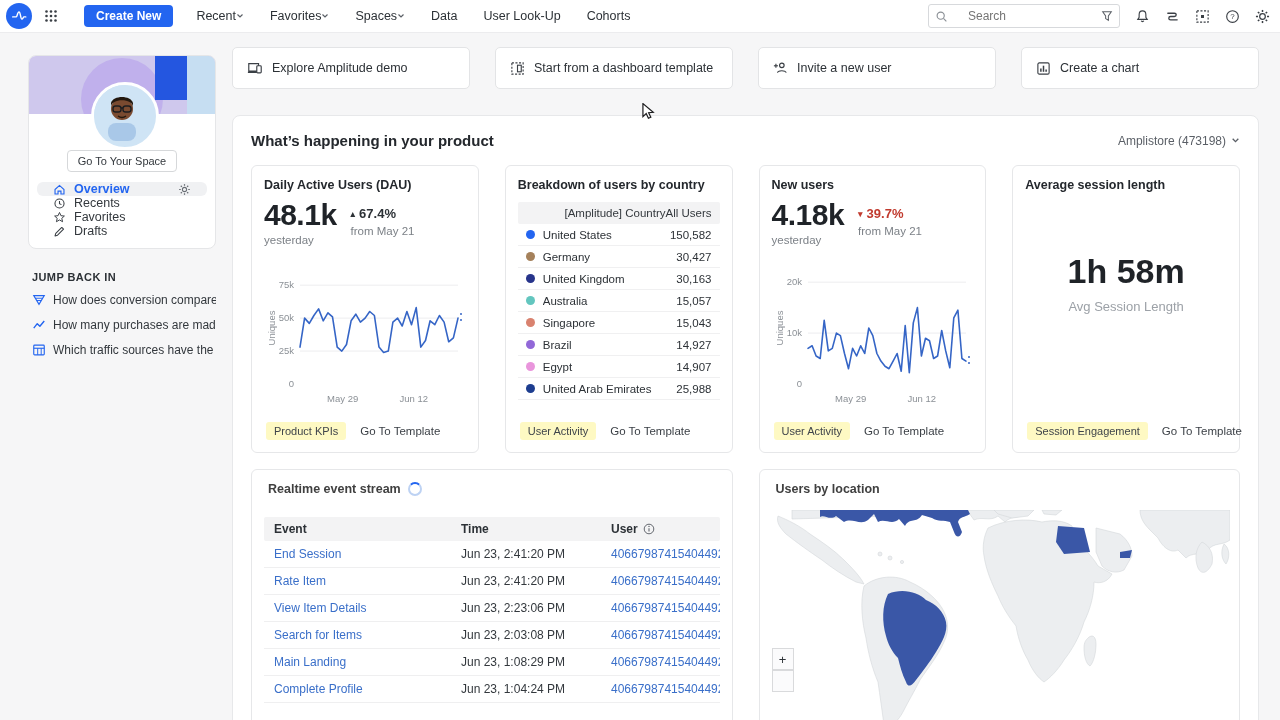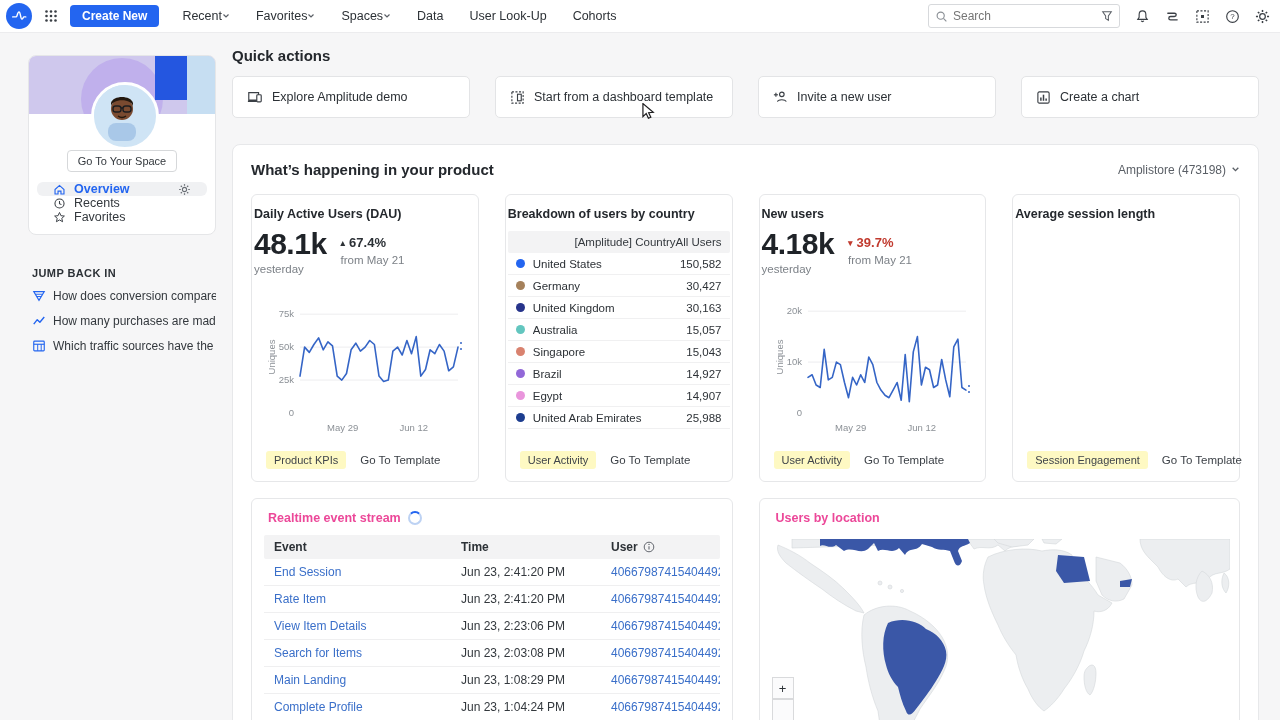--- a/index.html
+++ b/index.html
@@ -3,63 +3,63 @@
 <meta charset="utf-8">
 <style>
   html,body{margin:0;padding:0;width:1280px;height:720px;overflow:hidden;
     background:#f6f6f7;font-family:"Liberation Sans",sans-serif;color:#24282d;}
   svg{display:block}
   .topnav{position:absolute;top:0;left:0;width:1280px;height:32px;background:#fff;
     border-bottom:1px solid #ececee;display:flex;align-items:center;z-index:20;}
   .logo{width:26px;height:26px;border-radius:50%;background:#2365f0;margin-left:6px;
     display:flex;align-items:center;justify-content:center;cursor:pointer}
   .icon-btn{margin-left:12px;color:#3a3f45;cursor:pointer;display:flex;align-items:center}
-  .create-new{margin-left:12px;background:#2365f0;color:#fff;border:none;border-radius:4px;
+  .create-new{margin-left:26px;background:#2365f0;color:#fff;border:none;border-radius:4px;
     height:22px;padding:0 12px;font-size:12px;font-weight:bold;font-family:inherit;cursor:pointer}
   .nav-menu{display:flex;align-items:center;margin-left:10px}
   .nav-item{display:flex;align-items:center;gap:0;padding:0 13px;font-size:12.5px;color:#2c3136;cursor:pointer;height:32px}
   .nav-right{margin-left:auto;display:flex;align-items:center;margin-right:10px}
   .searchbox{width:178px;height:22px;border:1px solid #d7d9dc;border-radius:3px;background:#fff;
     display:flex;align-items:center;padding:0 6px;color:#8a8f95}
-  .searchbox input{border:none;outline:none;flex:1;font-size:12px;font-family:inherit;margin-left:3px;color:#404040;background:transparent;min-width:0}
+  .searchbox input{border:none;outline:none;flex:1;font-size:12px;font-family:inherit;margin-left:18px;color:#404040;background:transparent;min-width:0}
   .nav-right .icon-btn{margin-left:15px}
   
   .sidebar{position:absolute;left:28px;top:55px;width:188px}
   .profile-card{background:#fff;border:1px solid #e5e6e8;border-radius:8px;padding-bottom:8px;position:relative}
   .banner{height:58px;border-radius:7px 7px 0 0;background:#cfc8ed;position:relative;overflow:hidden}
   .banner .circle{position:absolute;left:50%;top:2px;width:82px;height:82px;margin-left:-41px;border-radius:50%;background:#c0b0ec}
   .banner .bluerect{position:absolute;right:28px;top:0;width:32px;height:44px;background:#2456e0}
   .banner .ltblue{position:absolute;right:0;top:0;width:28px;height:58px;background:#c6def2}
   .avatar{position:absolute;left:50%;top:26px;width:62px;height:62px;margin-left:-31px;border-radius:50%;
     background:#cfe4f5;border:3px solid #fff;overflow:hidden;cursor:pointer}
   .space-btn{display:block;margin:36px auto 8px;background:#fff;border:1px solid #d6d8da;border-radius:4px;
     padding:4px 10px;font-size:11px;color:#33383d;font-family:inherit;cursor:pointer}
   .side-menu{padding:2px 8px}
   .menu-row{display:flex;align-items:center;gap:8px;height:14px;padding:0 16px;border-radius:6px;
     font-size:12.5px;color:#33383d;cursor:pointer}
   .menu-row.active{background:#f0f1f3;color:#2365f0;font-weight:bold}
   .menu-row .spacer{flex:1}
-  .jump-back{margin-top:32px;padding-left:4px}
+  .jump-back{margin-top:22px;padding-left:4px}
   .jump-title{font-size:11px;font-weight:bold;letter-spacing:.4px;color:#2c3136;margin-bottom:10px}
   .jump-item{display:flex;align-items:center;gap:7px;font-size:12px;color:#33383d;margin-bottom:11px;
     white-space:nowrap;overflow:hidden;cursor:pointer}
   
   .main{position:absolute;left:232px;top:47px;width:1027px}
   .qa-title{font-size:15px;font-weight:bold;color:#24282d;margin-bottom:12px}
   .qa-row{display:flex;gap:25px}
   .qa-card{flex:1;height:40px;background:#fff;border:1px solid #e3e4e6;border-radius:5px;
     display:flex;align-items:center;gap:9px;padding:0 14px;font-size:12.5px;color:#2c3136;cursor:pointer}
   .panel{margin-top:26px;background:#fff;border:1px solid #e7e8ea;border-radius:8px;
     padding:16px 18px;height:900px;box-sizing:border-box;position:relative}
   .panel-head{display:flex;align-items:center;justify-content:space-between}
   .panel-head h2{margin:0;font-size:15px;font-weight:bold;color:#24282d}
   .project-picker{display:flex;align-items:center;gap:5px;font-size:12px;color:#5a5f66;cursor:pointer}
   .cards-row{display:flex;gap:26px;margin-top:16px}
   .metric-card{width:228px;height:288px;background:#fff;border:1px solid #e6e7e9;border-radius:6px;
-    box-sizing:border-box;padding:12px 2px;position:relative}
+    box-sizing:border-box;padding:12px 12px;position:relative}
   .card-title{font-size:12.5px;font-weight:bold;color:#24282d}
   .big-grid{display:flex;align-items:flex-start;gap:14px;margin-top:8px}
   .bigval{font-size:30px;font-weight:bold;letter-spacing:-.5px;color:#1f2328;line-height:1}
   .bigcap{font-size:11.5px;color:#7c8187;margin-top:4px}
   .delta{font-size:13px;font-weight:bold;color:#2c3136;margin-top:6px;display:flex;align-items:center;gap:4px}
   .delta .tri{font-size:9px}
   .delta.down{color:#c13a2e}
   .chart-box{position:absolute;left:14px;top:96px}
   .card-foot{position:absolute;left:14px;bottom:12px;display:flex;align-items:center;gap:14px}
   .badge{background:#fef9c3;border-radius:3px;padding:3px 8px;font-size:11px;color:#3f444a;cursor:pointer;white-space:nowrap}
@@ -71,23 +71,23 @@
   .crow{display:flex;align-items:center;padding:4.5px 8px 4.5px 8px;border-bottom:1px solid #f0f0f1;color:#2c3136}
   .crow .dot{width:9px;height:9px;border-radius:50%;margin-right:8px;flex:none}
   .crow .cname{flex:1;white-space:nowrap;overflow:hidden;text-overflow:ellipsis}
   .crow .cval{margin-left:6px}
   .session-big{position:absolute;left:0;right:0;top:86px;text-align:center}
   .session-big .v{font-size:34px;font-weight:bold;color:#1f2328}
   .session-big .c{font-size:13px;color:#9ca1a7;margin-top:8px}
   
   .wide-card{width:482px;height:260px;background:#fff;border:1px solid #e6e7e9;border-radius:6px;
     box-sizing:border-box;padding:12px 12px;position:relative;overflow:hidden}
-  .wide-title{display:flex;align-items:center;gap:7px;font-size:12.5px;font-weight:bold;color:#ec4899;padding-left:4px}
+  .wide-title{display:flex;align-items:center;gap:7px;font-size:12.5px;font-weight:bold;color:#404040;padding-left:4px}
   .spinner{width:10px;height:10px;border-radius:50%;border:2px solid #bdd2f3;border-top-color:#2365f0;display:inline-block}
-  .etable{margin-top:10px;font-size:12px}
+  .etable{margin-top:21px;font-size:12px}
   .ehead,.erow{display:grid;grid-template-columns:187px 150px 1fr;align-items:center}
   .ehead{background:#f3f3f4;height:24px;color:#2c3136;font-weight:bold;border-radius:2px}
   .ehead > div{padding-left:10px;display:flex;align-items:center;gap:5px}
   .erow{height:26px;border-bottom:1px solid #efeff0}
   .erow > div{padding-left:10px;white-space:nowrap;overflow:hidden}
   .erow a{color:#3a6fc9;text-decoration:none;cursor:pointer}
   .erow .etime{color:#33383d}
   .map-area{position:absolute;left:12px;right:12px;top:40px;bottom:-60px;cursor:grab}
   .map-zoom{position:absolute;left:12px;top:178px;z-index:5}
   .map-zoom .zbtn{width:22px;height:22px;background:#fbfbfc;border:1px solid #d9dadc;
@@ -259,20 +259,28 @@
           <span>Recents</span>
         </div>
         <div class="menu-row">
           <span>
             <svg width="13" height="13" viewBox="0 0 16 16">
               <path d="M8 1.8 L9.8 5.8 L14 6.2 L10.8 9 L11.8 13.2 L8 11 L4.2 13.2 L5.2 9 L2 6.2 L6.2 5.8 Z" fill="none" stroke="#3a3f45" stroke-width="1.2" stroke-linejoin="round"></path>
             </svg>
           </span>
           <span>Favorites</span>
         </div>
+        <div class="menu-row">
+          <span>
+            <svg width="13" height="13" viewBox="0 0 16 16">
+              <path d="M2.5 13.5 L3.4 10.4 L10.8 3 L13 5.2 L5.6 12.6 Z" fill="none" stroke="#3a3f45" stroke-width="1.3" stroke-linejoin="round"></path>
+            </svg>
+          </span>
+          <span>Drafts</span>
+        </div>
       </div>
   </div>
   <div class="jump-back">
     <div class="jump-title">JUMP BACK IN</div>
     <div id="jump-list">
         <div class="jump-item">
           <span>
             <svg width="14" height="14" viewBox="0 0 16 16">
               <path d="M2 3 H14 L8 13 Z" fill="none" stroke="#2365f0" stroke-width="1.3"></path>
               <line x1="4" y1="6" x2="12" y2="6" stroke="#2365f0" stroke-width="1.1"></line>
@@ -298,21 +306,20 @@
               <line x1="10.5" y1="6" x2="10.5" y2="13.5" stroke="#2365f0" stroke-width="1.1"></line>
             </svg>
           </span>
           <span>Which traffic sources have the hi...</span>
         </div>
       </div>
   </div>
 </aside>
 
 <main class="main">
-  <div class="qa-title">Quick actions</div>
   <div class="qa-row" id="qa-row">
       <div class="qa-card">
         <span>
           <svg width="16" height="14" viewBox="0 0 18 15">
             <path d="M2 2.5 H13 V11 H2 Z M1 12.5 H14" fill="none" stroke="#3a3f45" stroke-width="1.3"></path>
             <rect x="11" y="5" width="5" height="8" rx="1" fill="#fff" stroke="#3a3f45" stroke-width="1.3"></rect>
           </svg>
         </span>
         <span>Explore Amplitude demo</span>
       </div>
@@ -490,20 +497,24 @@
             </svg>
           </div>
         <div class="card-foot">
           <span class="badge">User Activity</span>
           <a class="foot-link">Go To Template</a>
         </div>
       </div>
 
       <div class="metric-card">
         <div class="card-title">Average session length</div>
+        <div class="session-big">
+          <div class="v">1h 58m</div>
+          <div class="c">Avg Session Length</div>
+        </div>
         <div class="card-foot">
           <span class="badge">Session Engagement</span>
           <a class="foot-link">Go To Template</a>
         </div>
       </div>
     </div>
 
     <div class="cards-row">
 
       <div class="wide-card">

